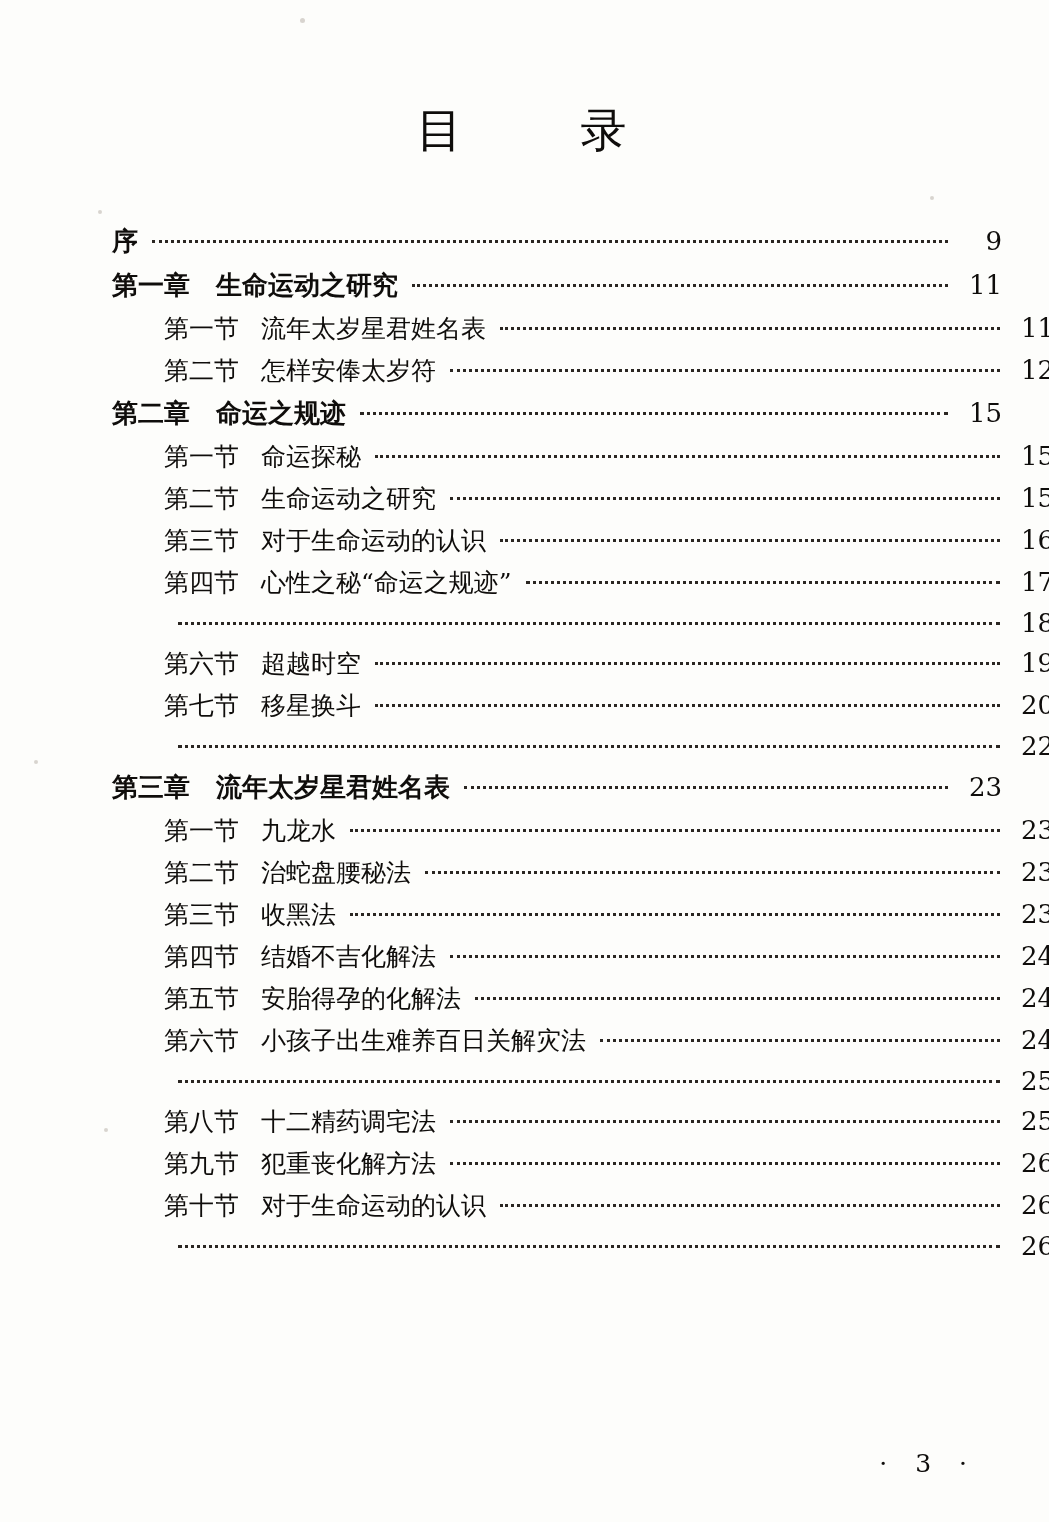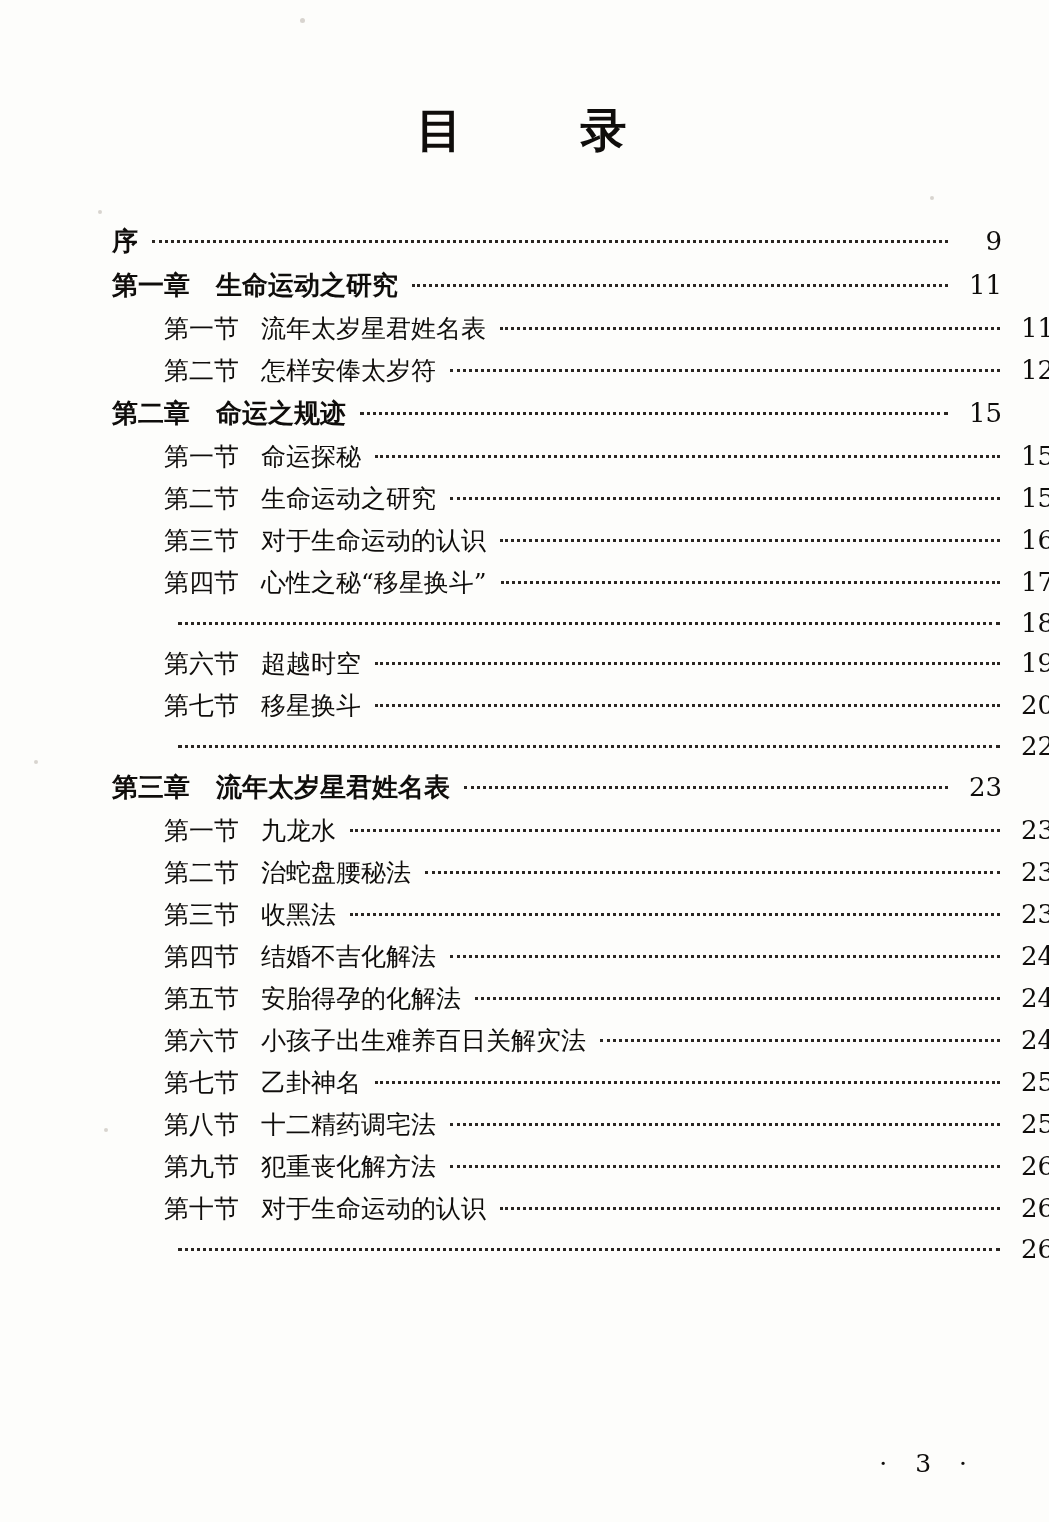--- a/index.html
+++ b/index.html
@@ -18,21 +18,21 @@
   .page {
     position: relative;
     width: 1049px;
     height: 1522px;
     box-sizing: border-box;
     padding: 0;
   }
   .page-title {
     text-align: center;
     font-size: 46px;
-    font-weight: bold;
+    font-weight: normal;
     letter-spacing: 36px;
     padding-top: 100px;
     padding-left: 30px;
     font-family: "DejaVu Serif", "Liberation Serif", serif;
     color: #0f0d0b;
   }
   .toc {
     margin-top: 62px;
     padding-left: 112px;
     padding-right: 40px;
@@ -159,21 +159,21 @@
       <span class="page-no">15</span>
     </div>
 
     <div class="toc-row level-1">
       <span class="label"><span class="sec-no">第三节</span><span class="sec-title">对于生命运动的认识</span></span>
       <span class="dots"></span>
       <span class="page-no">16</span>
     </div>
 
     <div class="toc-row level-1">
-      <span class="label"><span class="sec-no">第四节</span><span class="sec-title">心性之秘“移星换斗”</span></span>
+      <span class="label"><span class="sec-no">第四节</span><span class="sec-title">心性之秘“命运之规迹”</span></span>
       <span class="dots"></span>
       <span class="page-no">17</span>
     </div>
 
     <div class="toc-row level-1">
       <span class="dots"></span>
       <span class="page-no">18</span>
     </div>
 
     <div class="toc-row level-1">
@@ -229,21 +229,20 @@
       <span class="page-no">24</span>
     </div>
 
     <div class="toc-row level-1">
       <span class="label"><span class="sec-no">第六节</span><span class="sec-title">小孩子出生难养百日关解灾法</span></span>
       <span class="dots"></span>
       <span class="page-no">24</span>
     </div>
 
     <div class="toc-row level-1">
-      <span class="label"><span class="sec-no">第七节</span><span class="sec-title">乙卦神名</span></span>
       <span class="dots"></span>
       <span class="page-no">25</span>
     </div>
 
     <div class="toc-row level-1">
       <span class="label"><span class="sec-no">第八节</span><span class="sec-title">十二精药调宅法</span></span>
       <span class="dots"></span>
       <span class="page-no">25</span>
     </div>
 

